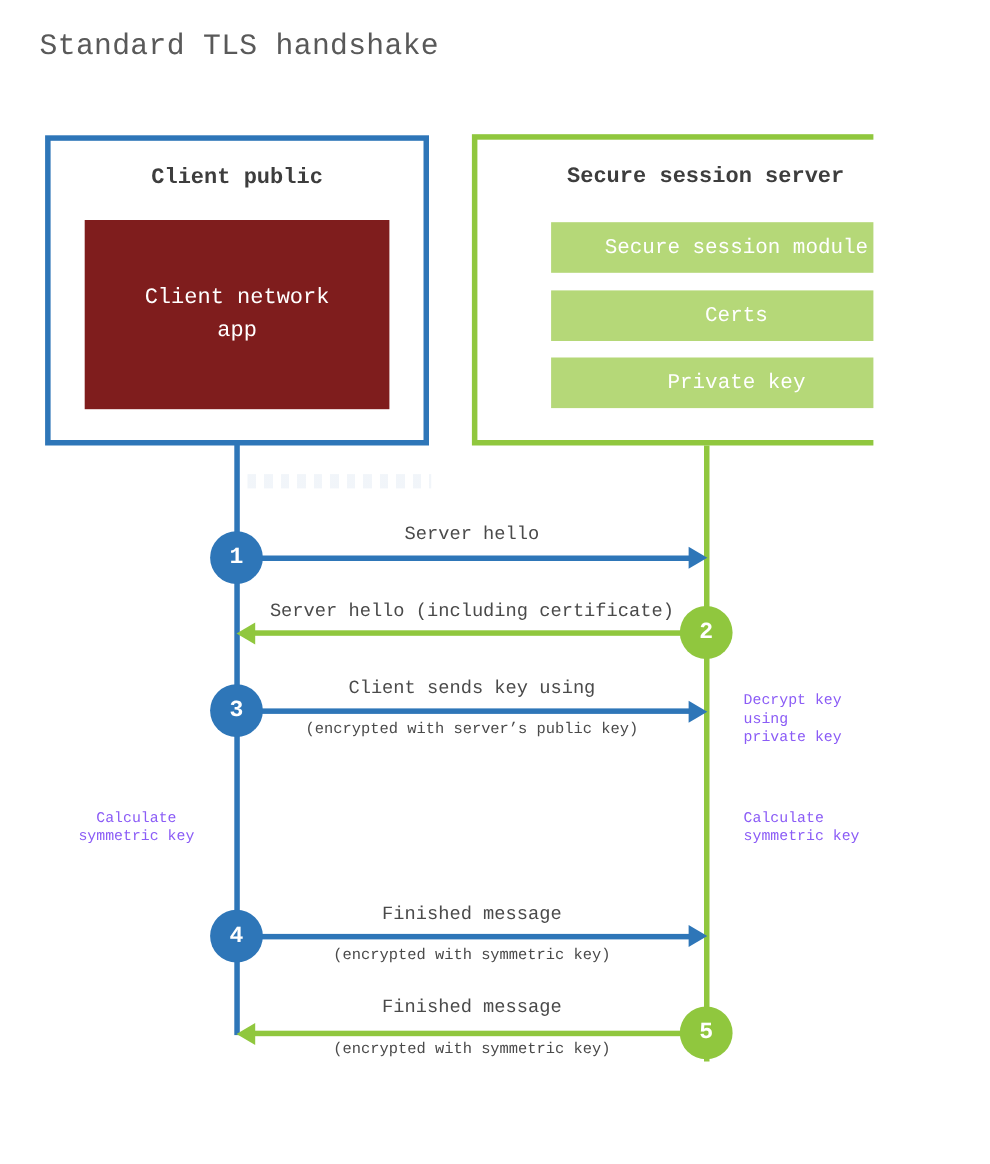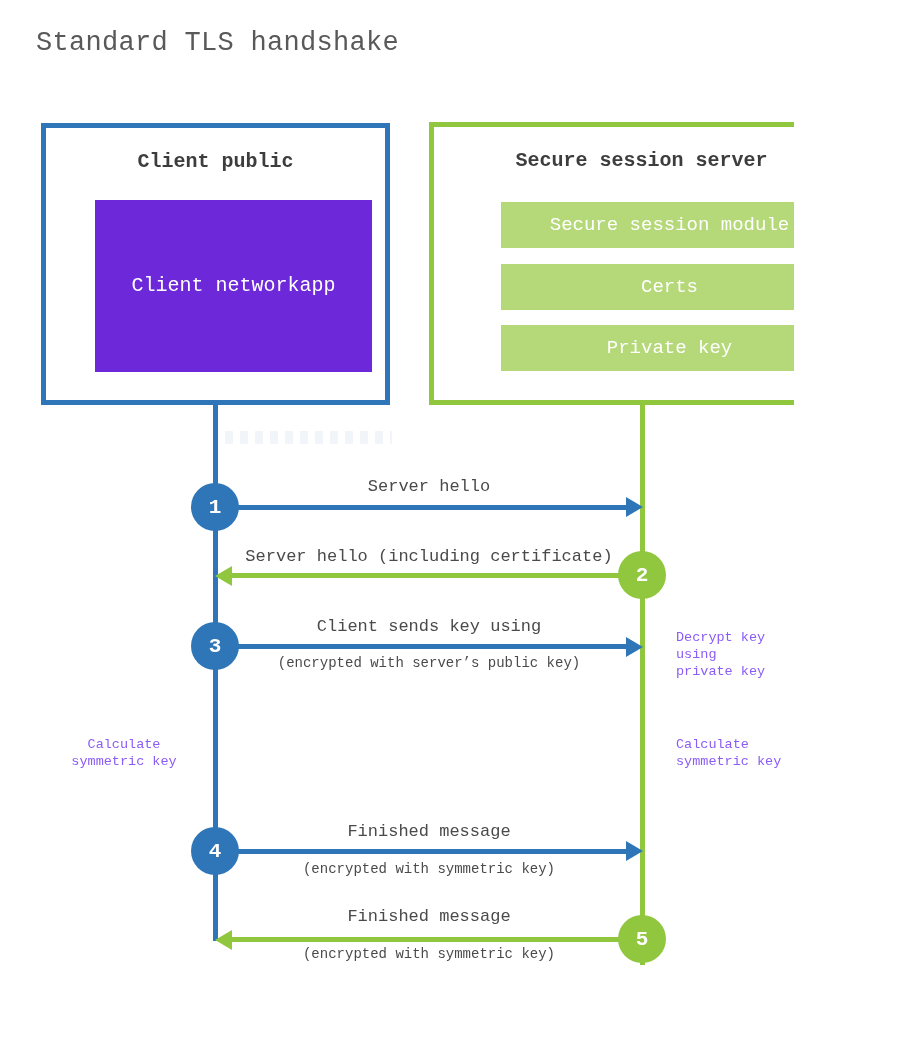--- a/index.html
+++ b/index.html
@@ -17,23 +17,23 @@
   
   .entity-box { box-sizing:border-box; background:#ffffff; }
   .client-box { left:41px; top:123px; width:349px; height:282px; border:5px solid #2e76b8; }
   .server-box { left:429px; top:122px; width:425px; height:283px; border:5px solid #90c73e; }
   .entity-title {
     position:absolute; left:0; top:22px; width:100%; text-align:center;
     font-size:20px; font-weight:bold; color:#3d3d3d;
   }
 
   .app-box {
-    left:77px; top:200px; width:277px; height:172px; background:#6d28d9;
-    display:flex; flex-direction:row; align-items:center; justify-content:center;
-    color:#ffffff; font-size:20px; line-height:30px; text-align:center;margin-left:18px;
+    left:77px; top:200px; width:277px; height:172px; background:#7f1d1d;
+    display:flex; flex-direction:column; align-items:center; justify-content:center;
+    color:#ffffff; font-size:20px; line-height:30px; text-align:center;
   }
 
   .server-bar {
     left:473px; width:337px; height:46px; background:#b5d878;
     display:flex; align-items:center; justify-content:center;
     color:#ffffff; font-size:19px;margin-left:28px;
   }
   .bar-1 { top:202px; }
   .bar-2 { top:264px; }
   .bar-3 { top:325px; }

